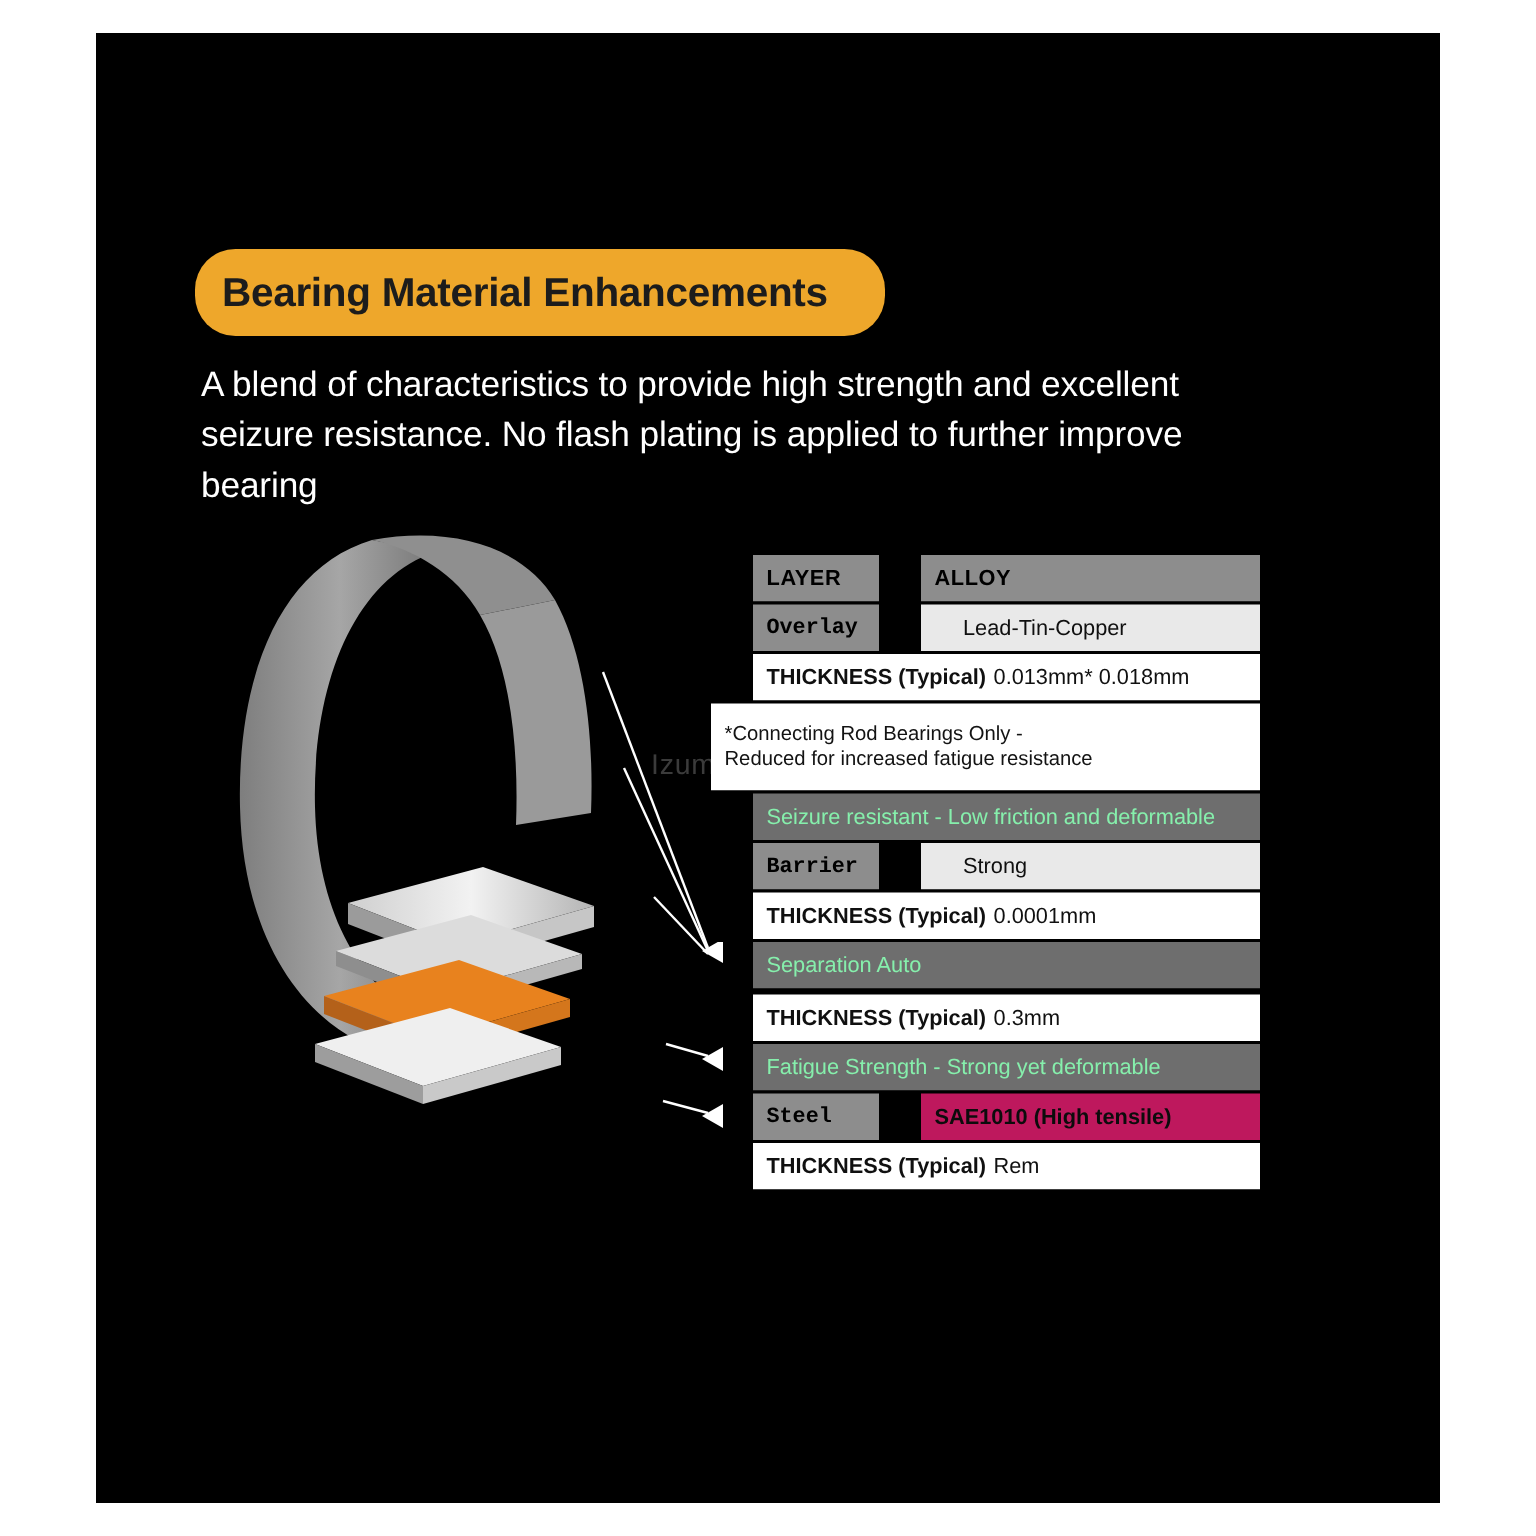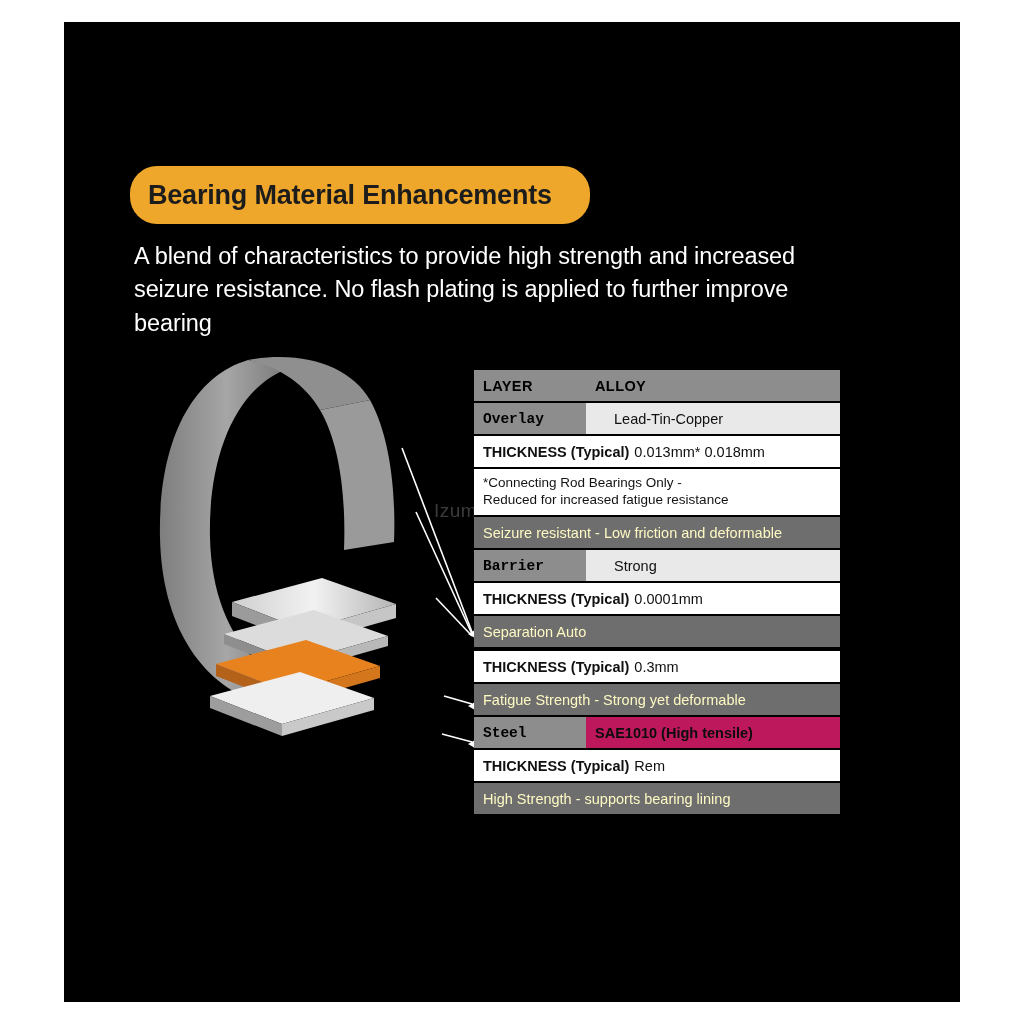--- a/index.html
+++ b/index.html
@@ -95,20 +95,21 @@
   }
   .cell {
     height: 31px;
     display: flex;
     align-items: center;
     padding: 0 9px;
     font-size: 14.5px;
     box-sizing: border-box;
     white-space: nowrap;
     overflow: hidden;
+    margin-left: 28px;
   }
   .lbl-dark {
     background: #8d8d8d;
     color: #000000;
     font-weight: bold;
     font-family: Liberation Mono, monospace;
   }
   .lbl-header {
     background: #8d8d8d;
     color: #000000;
@@ -127,30 +128,30 @@
   }
   .row-white {
     background: #ffffff;
     color: #101010;
   }
   .row-note {
     background: #ffffff;
     color: #131313;
     font-size: 13.5px;
     line-height: 1.25;
-    height: 46px;
+    height: 58px;
     display: flex;
     flex-direction: column;
     justify-content: center;
     padding: 0 9px;
     white-space: normal;
   }
   .row-orange {
     background: #6e6e6e;
-    color: #fef9c3;
+    color: #86efac;
     font-size: 14.5px;
     font-weight: normal;
   }
   .thick-label {
     font-weight: bold;
     margin-right: 5px;
   }
   .divider-row td {
     height: 2px;
     background: #000000;
@@ -160,21 +161,21 @@
 </head>
 <body>
 
 <div id="canvas">
   <div id="panel">
 
     <div id="title-banner">
       <div id="title-text">Bearing Material Enhancements</div>
     </div>
 
-    <div id="intro">A blend of characteristics to provide high strength and increased seizure resistance. No flash plating is applied to further improve bearing</div>
+    <div id="intro">A blend of characteristics to provide high strength and excellent seizure resistance. No flash plating is applied to further improve bearing</div>
 
     <div id="illustration">
       <svg width="310" height="420" viewBox="0 0 310 420">
         <defs>
           <linearGradient id="steelGrad" x1="0" y1="0" x2="1" y2="0">
             <stop offset="0%" stop-color="#7e7e7e"></stop>
             <stop offset="45%" stop-color="#a6a6a6"></stop>
             <stop offset="100%" stop-color="#6a6a6a"></stop>
           </linearGradient>
           <linearGradient id="lightGrad" x1="0" y1="0" x2="1" y2="0">
@@ -358,22 +359,17 @@
           <td colspan="2">
             <div class="cell row-white">
               <span class="thick-label">THICKNESS (Typical)</span>
               <span>Rem</span>
             </div>
           </td>
         </tr>
         <tr class="divider-row">
             <td colspan="2"></td>
           </tr>
-        <tr>
-          <td colspan="2">
-              <div class="cell row-orange">High Strength - supports bearing lining</div>
-            </td>
-        </tr>
       </tbody>
     </table>
 
   </div>
 </div>
 
 </body></html>

